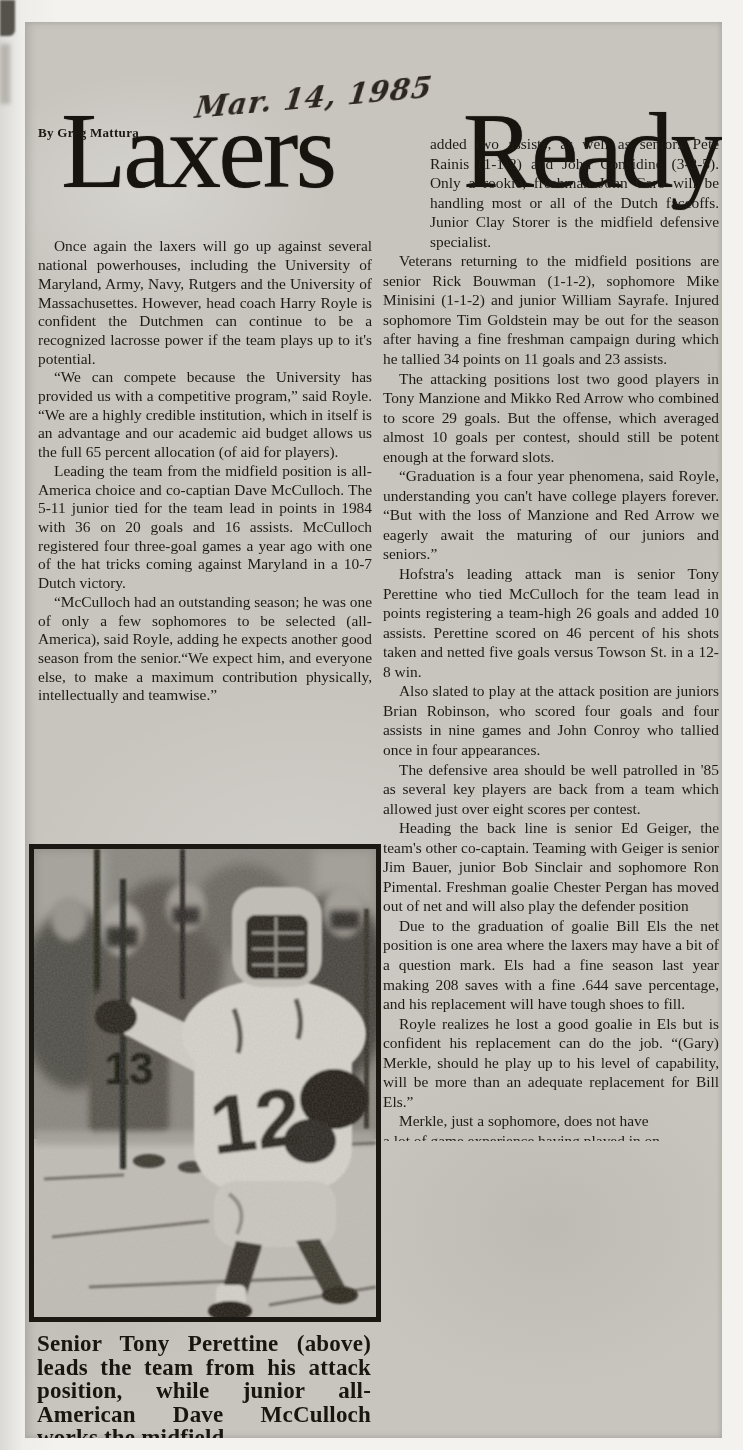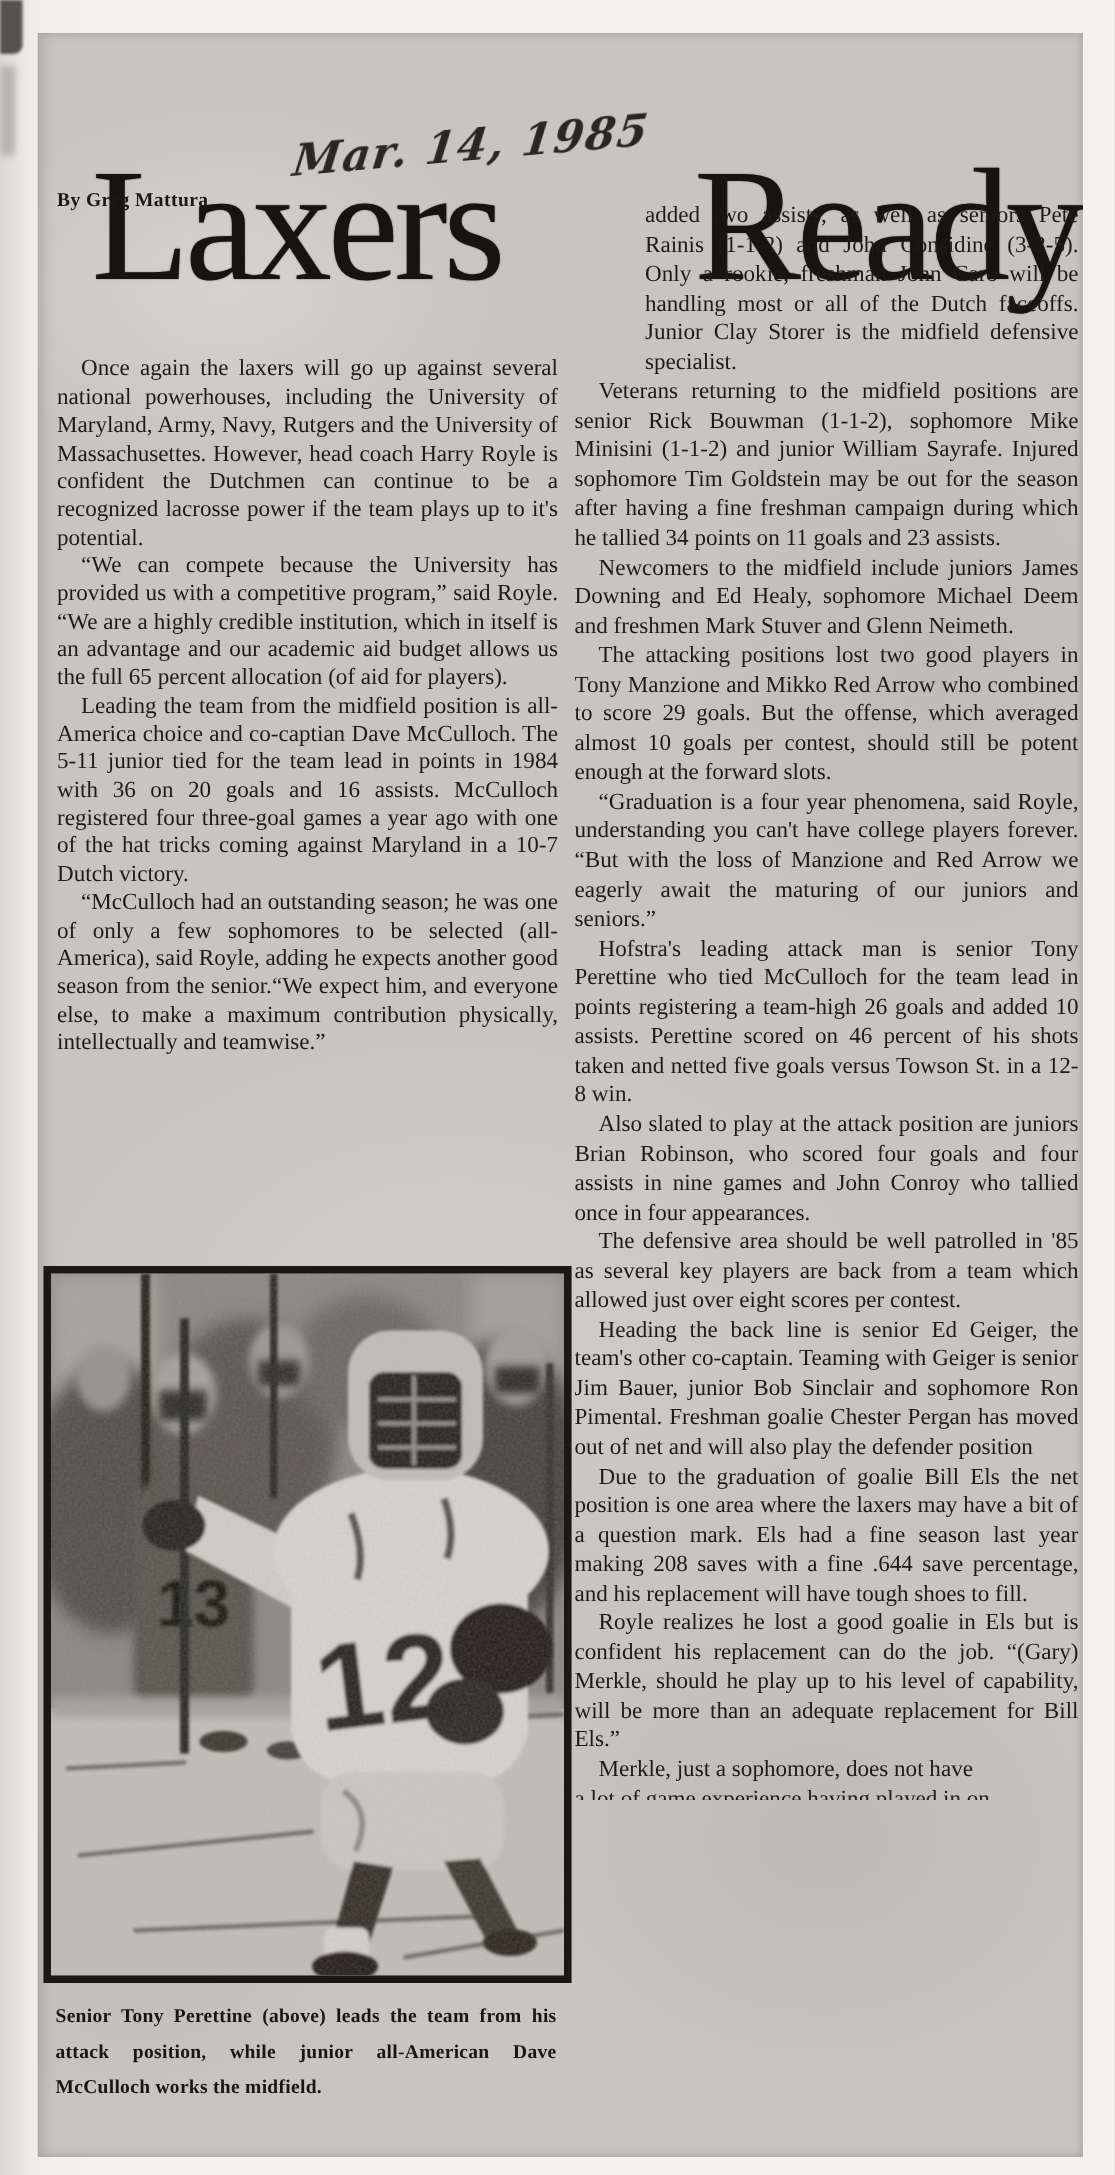--- a/index.html
+++ b/index.html
@@ -60,21 +60,21 @@
     display:inline-block;transform:translate(-1px,1px);padding-right:1px;margin-top:28px;}
 
   p.art{margin:0;text-indent:16px;}
   p.art.cont{text-indent:0;margin-left:47px;}
 
   .photo-block{position:absolute;left:4px;top:822px;width:352px;}
   .photo-frame{border:5px solid #1b1813;width:342px;height:468px;
     background:#8f8c86;box-sizing:content-box;overflow:hidden;}
   .photo-frame svg{display:block;}
   .photo-caption{margin:10px 0 0 8px;width:334px;
-    font-weight:bold;font-size:13px;line-height:23.6px;
+    font-weight:bold;font-size:23px;line-height:23.6px;
     text-align:justify;color:#191611;letter-spacing:.2px;}
 
   .clipped-line{height:10px;overflow:hidden;text-indent:0;}
 </style>
 </head>
 <body>
 
 <div class="scan-bg"></div>
 <div class="corner-mark"></div>
 <div class="corner-mark2"></div>
@@ -209,21 +209,20 @@
 
         <rect x="0" y="0" width="342" height="468" filter="url(#grain)" opacity=".55"></rect>
       </svg>
     </div>
     <figcaption class="photo-caption">Senior Tony Perettine (above) leads the team from his attack position, while junior all-American Dave McCulloch works the midfield.</figcaption>
   </div>
 
   <div class="col col-right">
     <p class="art cont">added two assists, as well as seniors Pete Rainis (1-1-2) and John Considine (3-2-5). Only a rookie, freshman John Caro will be handling most or all of the Dutch faceoffs. Junior Clay Storer is the midfield defensive specialist.</p>
     <p class="art">Veterans returning to the midfield positions are senior Rick Bouwman (1-1-2), sophomore Mike Minisini (1-1-2) and junior William Sayrafe. Injured sophomore Tim Goldstein may be out for the season after having a fine freshman campaign during which he tallied 34 points on 11 goals and 23 assists.</p>
-    <p class="art">Newcomers to the midfield include juniors James Downing and Ed Healy, sophomore Michael Deem and freshmen Mark Stuver and Glenn Neimeth.</p>
     <p class="art">The attacking positions lost two good players in Tony Manzione and Mikko Red Arrow who combined to score 29 goals. But the offense, which averaged almost 10 goals per contest, should still be potent enough at the forward slots.</p>
     <p class="art">“Graduation is a four year phenomena, said Royle, understanding you can't have college players forever. “But with the loss of Manzione and Red Arrow we eagerly await the maturing of our juniors and seniors.”</p>
     <p class="art">Hofstra's leading attack man is senior Tony Perettine who tied McCulloch for the team lead in points registering a team-high 26 goals and added 10 assists. Perettine scored on 46 percent of his shots taken and netted five goals versus Towson St. in a 12-8 win.</p>
     <p class="art">Also slated to play at the attack position are juniors Brian Robinson, who scored four goals and four assists in nine games and John Conroy who tallied once in four appearances.</p>
     <p class="art">The defensive area should be well patrolled in '85 as several key players are back from a team which allowed just over eight scores per contest.</p>
     <p class="art">Heading the back line is senior Ed Geiger, the team's other co-captain. Teaming with Geiger is senior Jim Bauer, junior Bob Sinclair and sophomore Ron Pimental. Freshman goalie Chester Pergan has moved out of net and will also play the defender position</p>
     <p class="art">Due to the graduation of goalie Bill Els the net position is one area where the laxers may have a bit of a question mark. Els had a fine season last year making 208 saves with a fine .644 save percentage, and his replacement will have tough shoes to fill.</p>
     <p class="art">Royle realizes he lost a good goalie in Els but is confident his replacement can do the job. “(Gary) Merkle, should he play up to his level of capability, will be more than an adequate replacement for Bill Els.”</p>
     <p class="art">Merkle, just a sophomore, does not have</p>
     <div class="clipped-line">a lot of game experience having played in on</div>

